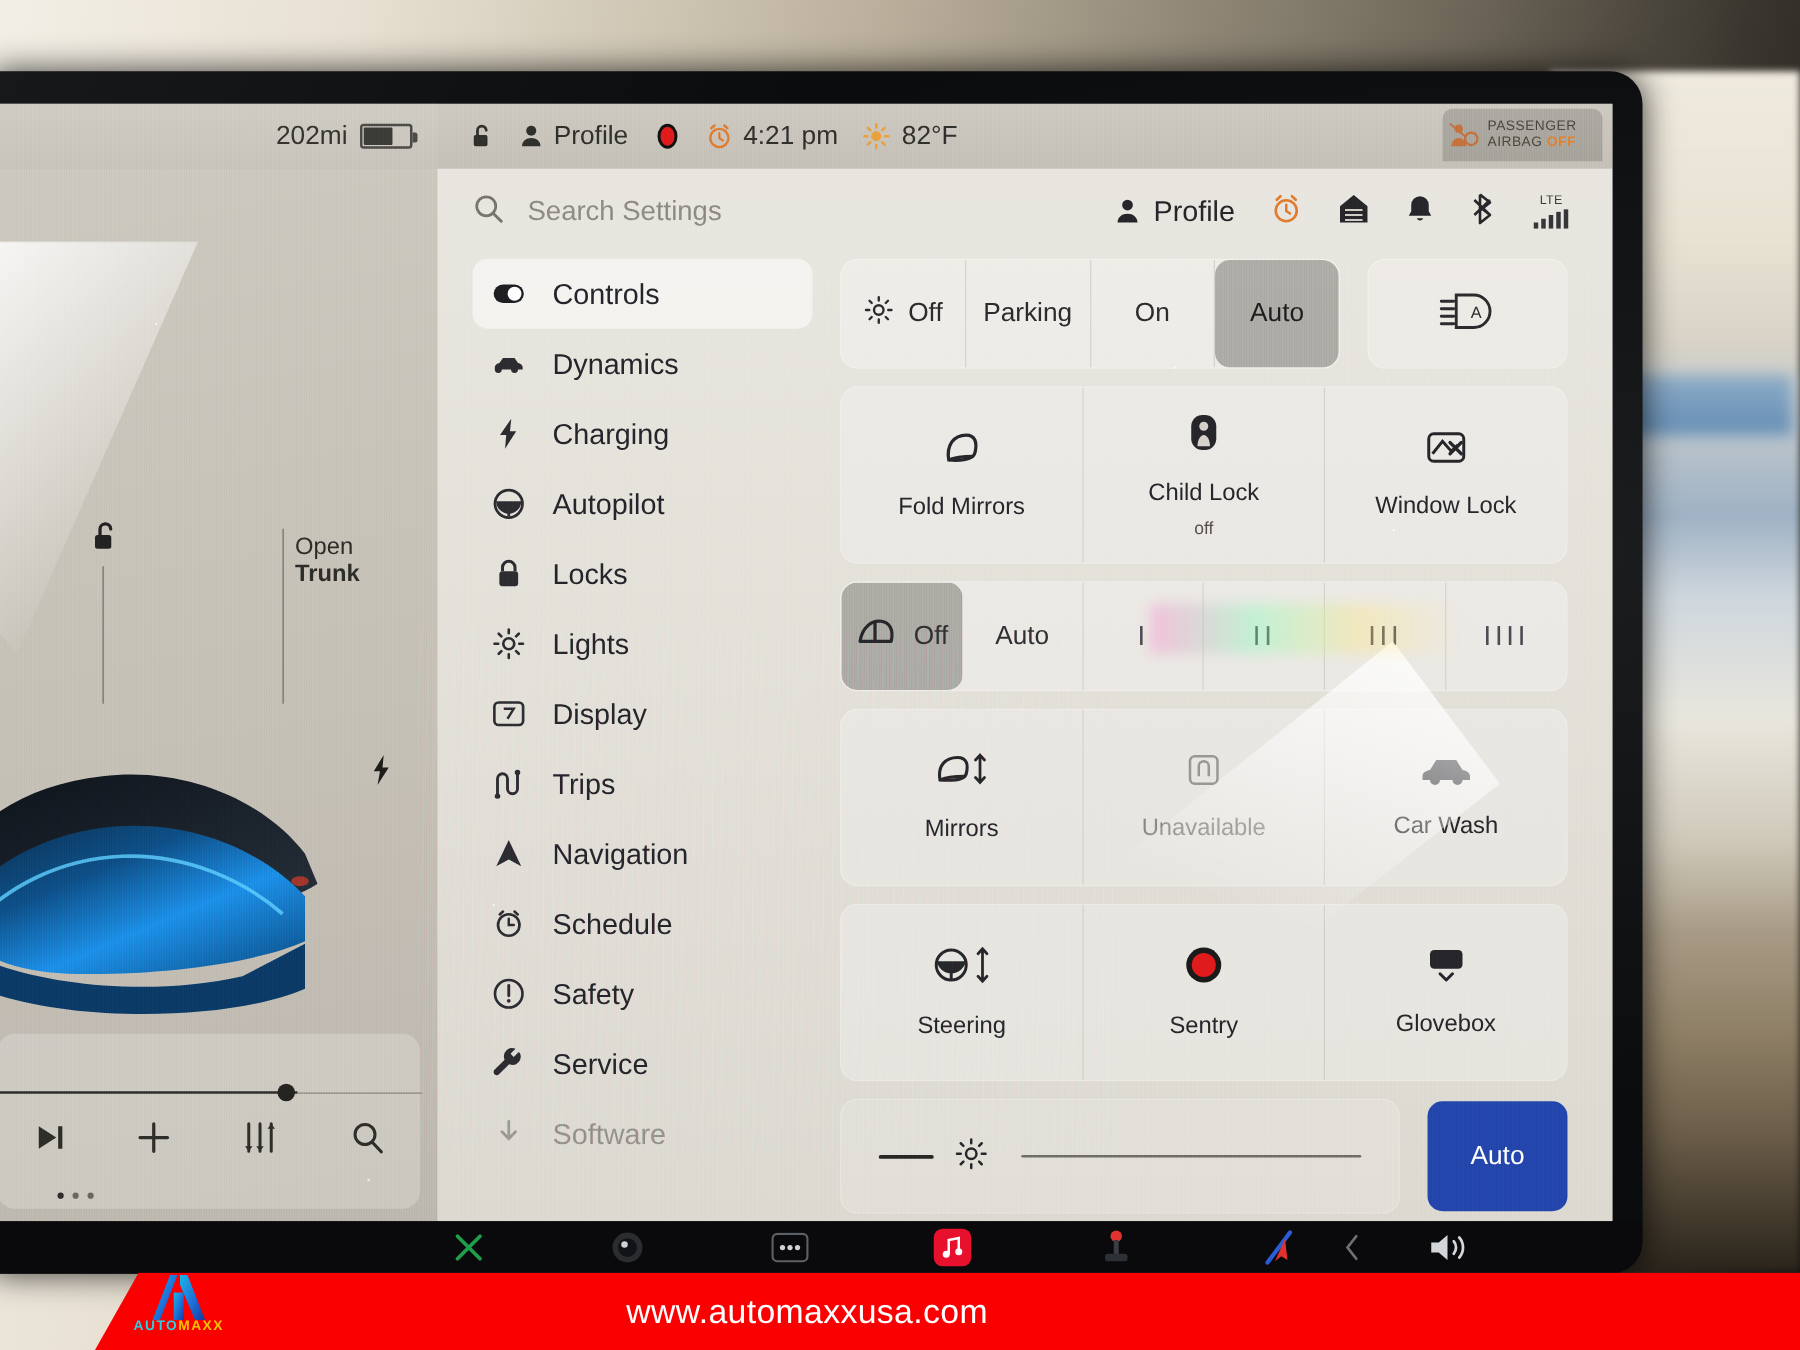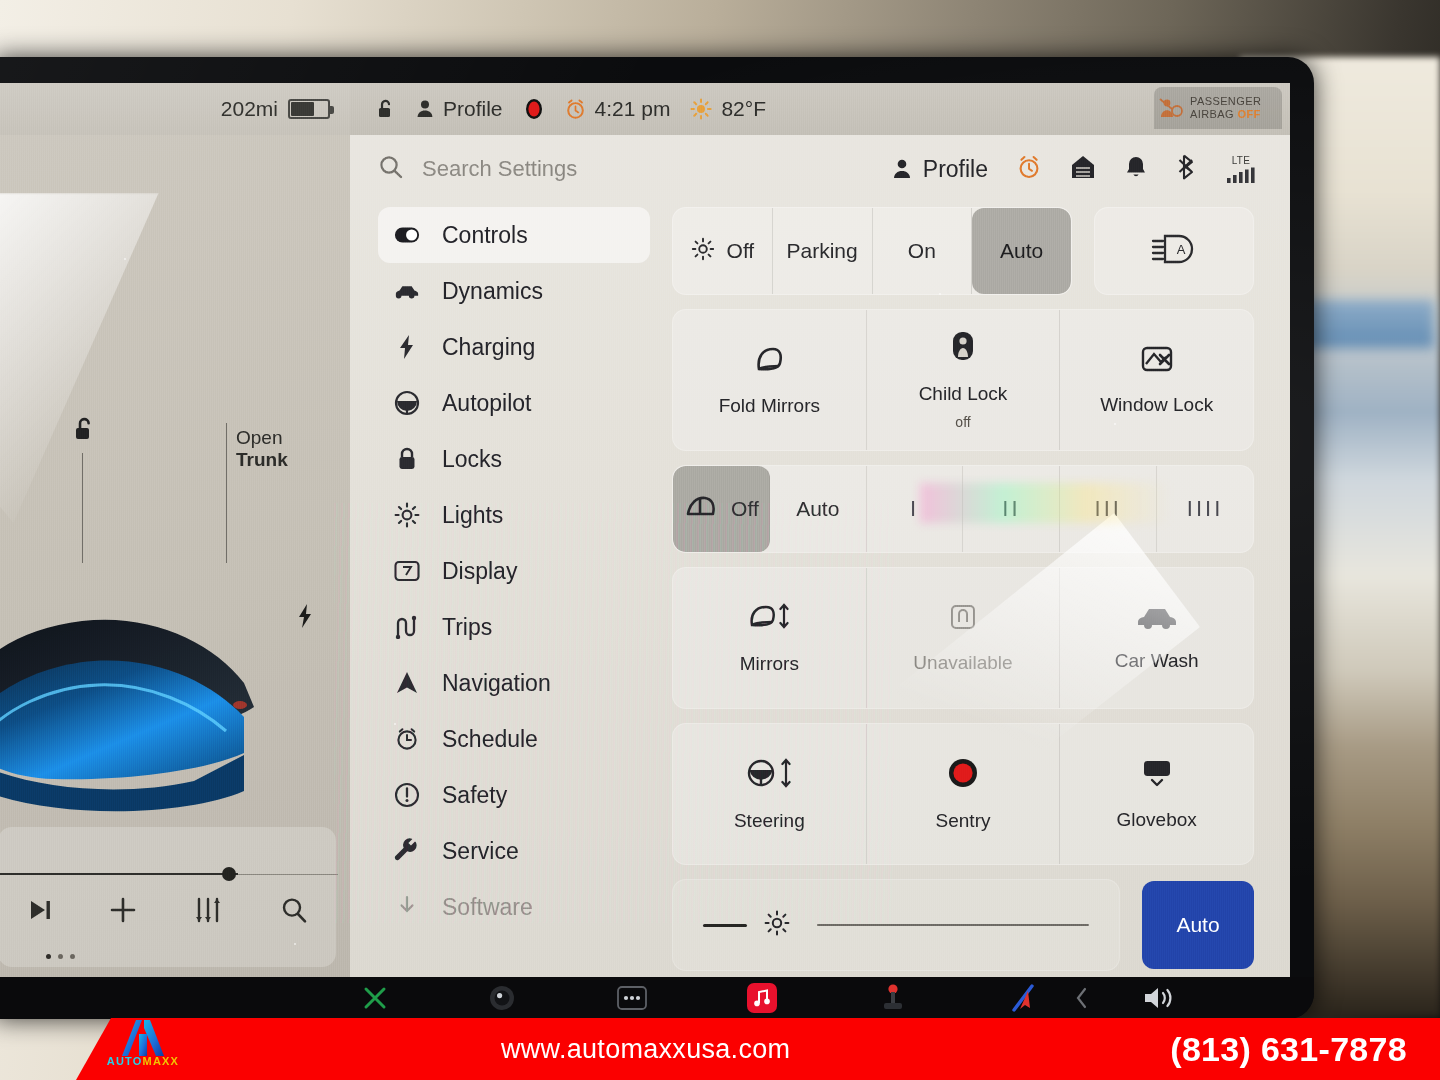--- a/index.html
+++ b/index.html
@@ -885,21 +885,20 @@
         </span>
       </div>
     </div>
   </div>
 
 
   <div class="banner-bottom">
     <div class="banner-bottom-red"></div>
     <div class="banner-bottom-inner">
       <span class="banner-url">www.automaxxusa.com</span>
-      <span class="banner-phone">(813) 631-7878</span>
     </div>
   </div>
 
   <div class="logo-box">
     <svg class="logo-mark" viewBox="0 0 62 38">
       <defs>
           <linearGradient id="lg" x1="0" y1="0" x2="1" y2="1">
         <stop offset="0%" stop-color="#19b6e8"></stop>
             <stop offset="55%" stop-color="#1e6fd9"></stop>
             <stop offset="100%" stop-color="#123a9e"></stop>

